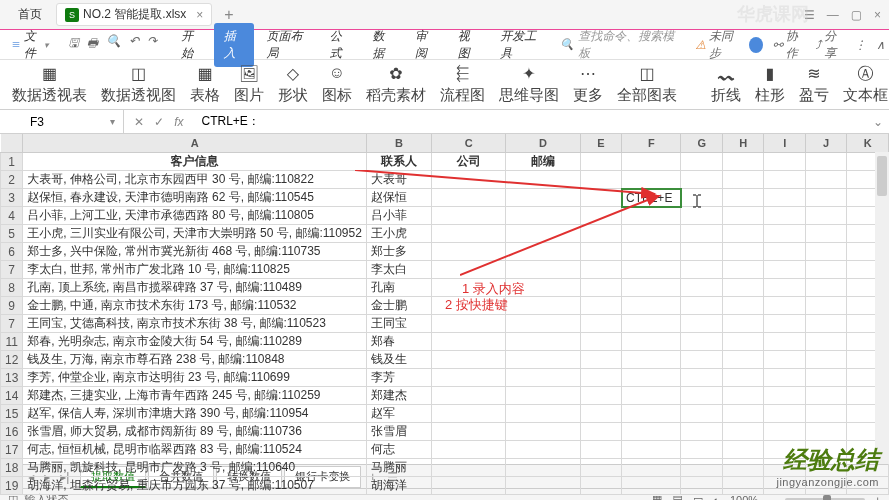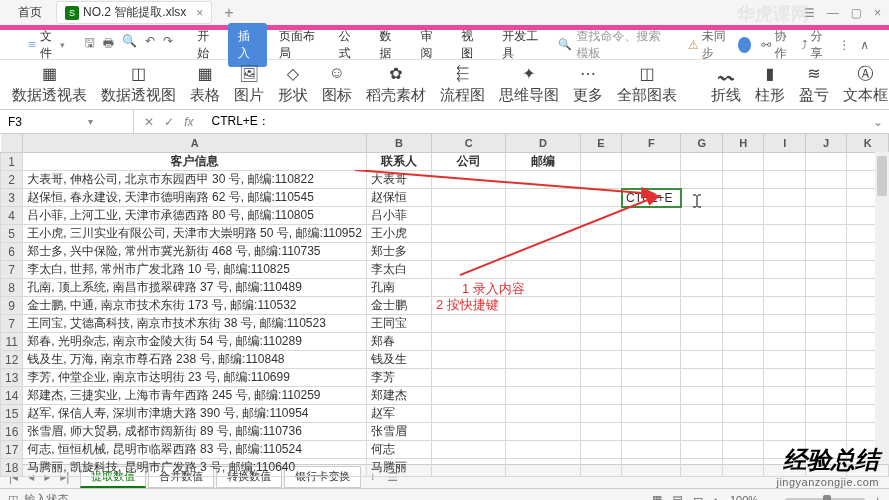--- a/index.html
+++ b/index.html
@@ -1,47 +1,47 @@
 <!DOCTYPE html>
 <html><head>
 <meta charset="utf-8">
 <style>
 * { margin: 0; padding: 0; box-sizing: border-box; font-family: "Microsoft YaHei", Arial, sans-serif; }
 body { width: 889px; height: 500px; background: #fff; font-size: 12px; color: #333; overflow: hidden; position: relative; }
-.titlebar { height: 30px; background: #f5f5f5; display: flex; align-items: center; padding: 0 8px; border-bottom: 5px solid #ec4899; }
+.titlebar { height: 30px; background: #f5f5f5; display: flex; align-items: center; padding: 0 8px; border-bottom: 1px solid #ec4899; }
 .tab-home { padding: 4px 10px; cursor: pointer; }
 .tab-file { display: flex; align-items: center; background: #fff; border: 1px solid #ddd; border-radius: 3px; padding: 2px 8px; margin-left: 4px; gap: 4px; }
 .tab-file .xicon { width: 14px; height: 14px; background: #0f7b0f; border-radius: 2px; color: #fff; font-size: 9px; display: flex; align-items: center; justify-content: center; }
 .tab-close { margin-left: 6px; color: #888; }
 .tab-add { margin-left: 12px; color: #888; font-size: 16px; }
 .win-controls { margin-left: auto; display: flex; gap: 12px; color: #888; }
 .watermark-tr { position: absolute; top: 2px; right: 80px; color: #ccc; font-size: 18px; font-weight: bold; opacity: .35; }
 
-.menubar { height: 30px; display: flex; align-items: center; padding: 0 20px; gap: 2px; border-bottom: 1px solid #e0e0e0; }
+.menubar { height: 30px; display: flex; align-items: center; padding: 0 4px; gap: 2px; border-bottom: 1px solid #e0e0e0; font-style: italic; }
 .menu-left { display: flex; align-items: center; gap: 4px; }
 .menu-btn { display: flex; align-items: center; padding: 4px 8px; gap: 4px; cursor: pointer; }
 .menu-btn .mico { width: 12px; height: 12px; display: inline-block; }
 .quick { display: flex; gap: 8px; margin-left: 8px; }
 .quick span { color: #666; cursor: pointer; }
 .tabs-main { display: flex; margin-left: 12px; gap: 2px; }
 .tabs-main .mtab { padding: 5px 10px; cursor: pointer; }
 .tabs-main .active { background: #4b89dc; color: #ffffff; border-radius: 3px; }
 .searchbox { margin-left: auto; display: flex; align-items: center; gap: 4px; color: #999; border: 1px solid transparent; padding: 2px 6px; }
 .right-tools { display: flex; gap: 10px; margin-left: 10px; color: #666; align-items: center; }
 .right-tools .item { display: flex; align-items: center; gap: 3px; cursor: pointer; }
 .avatar { width: 16px; height: 16px; border-radius: 50%; background: #4b89dc; }
 
 .ribbon { height: 50px; border-bottom: 1px solid #d0d0d0; display: flex; align-items: flex-start; padding: 4px 8px; gap: 6px; color: #444; }
 .rgroup { display: flex; flex-direction: column; align-items: center; gap: 2px; padding: 0 4px; cursor: pointer; }
 .rgroup .rico { width: 20px; height: 20px; }
 .rgroup .rlbl { font-size: 15px; white-space: nowrap; }
 .rsep { width: 1px; height: 40px; background: #e0e0e0; margin: 0 2px; }
 
 .namebox-row { height: 24px; border-bottom: 1px solid #d0d0d0; display: flex; align-items: center; }
-.namebox { width: 134px; border-right: 1px solid #d0d0d0; height: 100%; display: flex; align-items: center; padding: 0 8px; justify-content: flex-start; }
+.namebox { width: 124px; border-right: 1px solid #d0d0d0; height: 100%; display: flex; align-items: center; padding: 0 8px; justify-content: flex-end; }
 .namebox input { border: none; outline: none; width: 80px; font-size: 12px; }
 .fx-controls { display: flex; align-items: center; gap: 10px; padding: 0 10px; color: #888; }
 .formula-bar { flex: 1; padding: 0 8px; }
 .formula-bar input { border: none; outline: none; width: 100%; font-size: 12px; }
 .fb-expand { padding: 0 6px; color: #888; cursor: pointer; }
 
 .grid-area { display: flex; height: 330px; position: relative; }
 .colh { background: #e9e9e9; border-right: 1px solid #ccc; border-bottom: 1px solid #ccc; text-align: center; font-size: 11px; height: 18px; line-height: 18px; color: #555; }
 .rowh { background: #e9e9e9; border-right: 1px solid #ccc; border-bottom: 1px solid #ccc; text-align: center; font-size: 11px; width: 22px; color: #555; }
 .corner { width: 22px; height: 18px; background: #e9e9e9; border-right: 1px solid #ccc; border-bottom: 1px solid #ccc; }
@@ -65,21 +65,21 @@
 .statusbar { height: 22px; border-top: 1px solid #ccc; display: flex; align-items: center; padding: 0 8px; font-size: 11px; color: #666; background: #f5f5f5; }
 .statusbar .right { margin-left: auto; display: flex; align-items: center; gap: 10px; }
 .zoom-slider { width: 80px; height: 4px; background: #ccc; position: relative; border-radius: 2px; }
 .zoom-slider .handle { position: absolute; top: -3px; left: 38px; width: 8px; height: 10px; background: #888; border-radius: 2px; }
 
 .annotation-arrow { position: absolute; pointer-events: none; }
 .annotation-text { position: absolute; color: #e03030; font-size: 13px; font-weight: 500; }
 .edit-cursor { position: absolute; pointer-events: none; }
 
 .watermark-br { position: absolute; bottom: 12px; right: 10px; text-align: right; pointer-events: none; }
-.watermark-br .cn { font-size: 24px; font-weight: bold; color: #000000; font-style: italic; }
+.watermark-br .cn { font-size: 24px; font-weight: bold; color: #4d7c0f; font-style: italic; }
 .watermark-br .en { font-size: 11px; color: #666; letter-spacing: .5px; }
 
 svg.small-ico { width: 100%; height: 100%; }
 </style>
 </head>
 <body>
 
 <div class="titlebar">
   <span class="tab-home">首页</span>
   <div class="tab-file">
@@ -524,20 +524,34 @@
           <td class="data"></td>
           <td class="data"></td>
           <td class="data"></td>
           <td class="data"></td>
           <td class="data"></td>
           <td class="data"></td>
           <td class="data"></td>
           <td class="data"></td>
           <td class="data"></td>
         </tr>
+        <tr>
+          <td class="rowh">19</td>
+          <td class="data">胡海洋, 坦森行贸易, 重庆市方园东 37 号, 邮编:110507</td>
+          <td class="data">胡海洋</td>
+          <td class="data"></td>
+          <td class="data"></td>
+          <td class="data"></td>
+          <td class="data"></td>
+          <td class="data"></td>
+          <td class="data"></td>
+          <td class="data"></td>
+          <td class="data"></td>
+          <td class="data"></td>
+        </tr>
       </tbody>
     </table>
   <div class="scroll-v">
       <div class="thumb"></div>
     </div>
 </div>
 
 <svg class="annotation-arrow" style="left:355px;top:170px" width="310" height="100">
   <defs>
       <marker id="ah1" markerWidth="8" markerHeight="8" refX="7" refY="3" orient="auto">
@@ -548,21 +562,21 @@
 </svg>
 <svg class="annotation-arrow" style="left:460px;top:195px" width="210" height="100">
   <defs>
       <marker id="ah2" markerWidth="8" markerHeight="8" refX="7" refY="3" orient="auto">
         <path d="M0,0 L8,3 L0,6 Z" fill="#e03030"></path>
       </marker>
     </defs>
   <line x1="0" y1="80" x2="200" y2="0" stroke="#e03030" stroke-width="2" marker-end="url(#ah2)"></line>
 </svg>
 <div class="annotation-text" style="left:462px;top:280px">1 录入内容</div>
-<div class="annotation-text" style="left:436px;top:296px">2 按快捷键</div>
+<div class="annotation-text" style="left:445px;top:296px">2 按快捷键</div>
 <div class="edit-cursor" style="left:691px;top:194px">
   <svg width="12" height="14" viewBox="0 0 12 14">
       <path d="M2 1h3M7 1h3M6 1v12M2 13h3M7 13h3" stroke="#000" stroke-width="1" fill="none"></path>
     </svg>
 </div>
 
 <div class="sheet-tabs-row">
   <span class="stab-nav">|◂</span>
   <span class="stab-nav">◂</span>
   <span class="stab-nav">▸</span>

